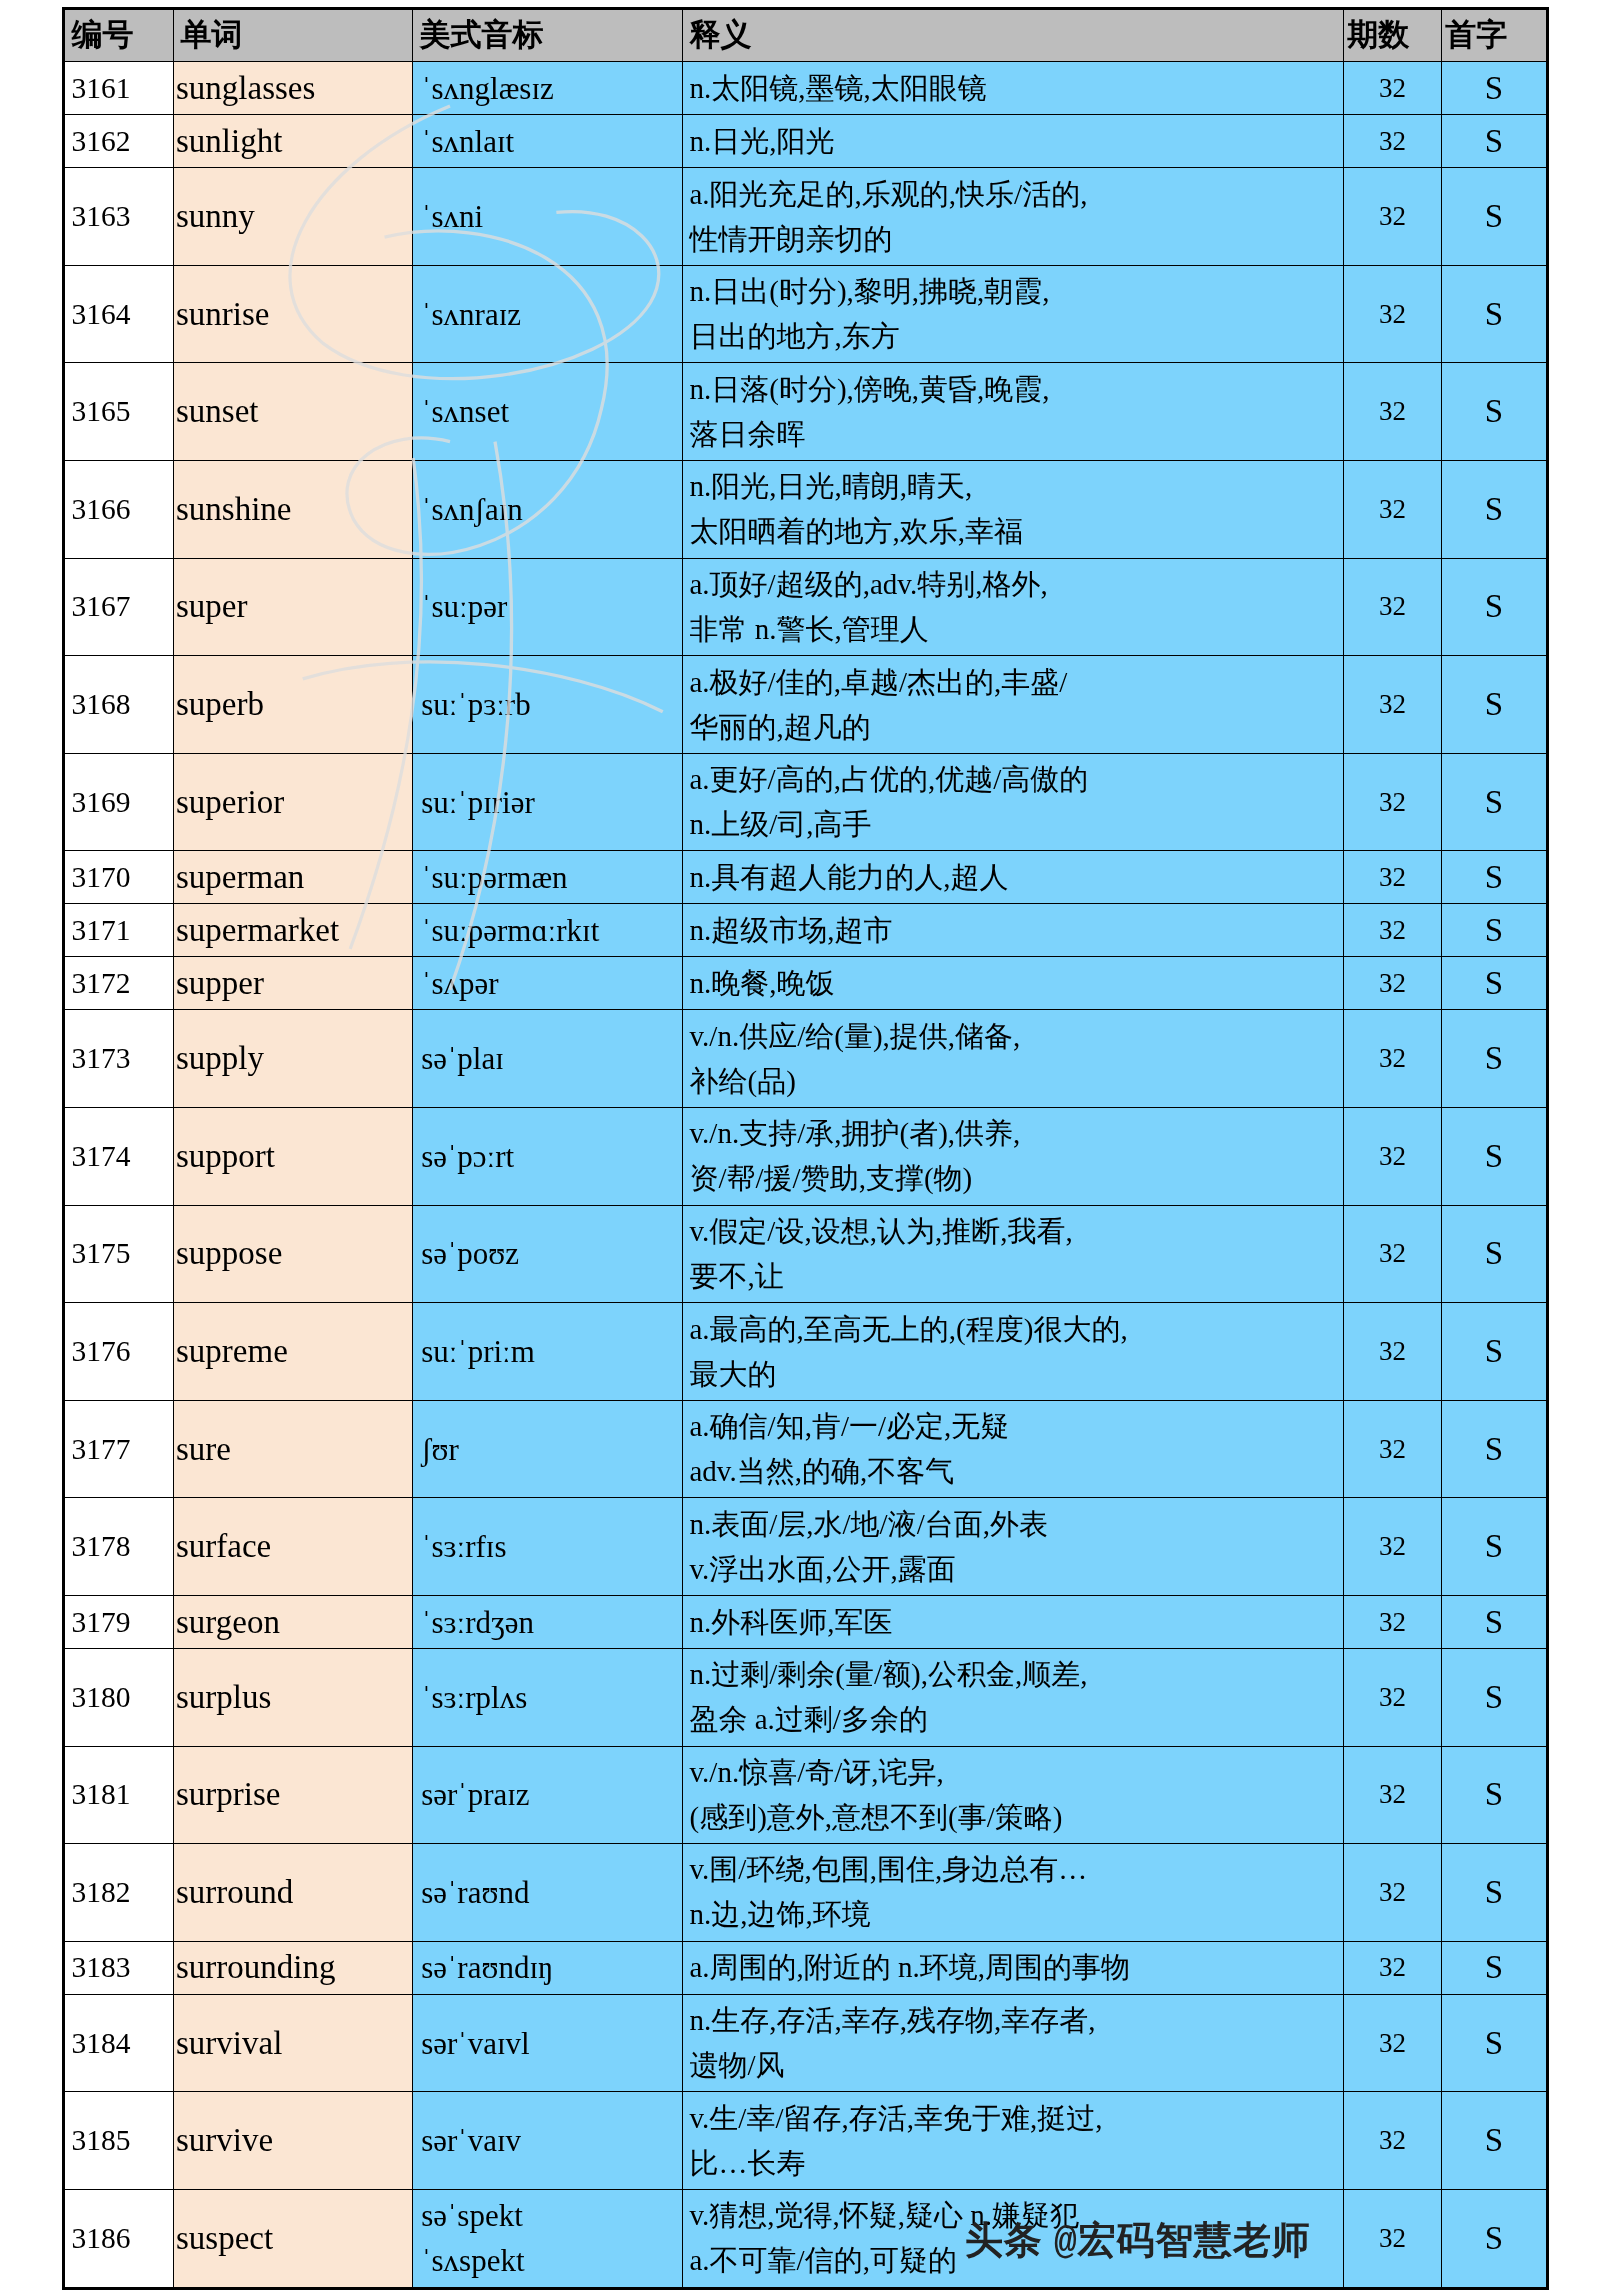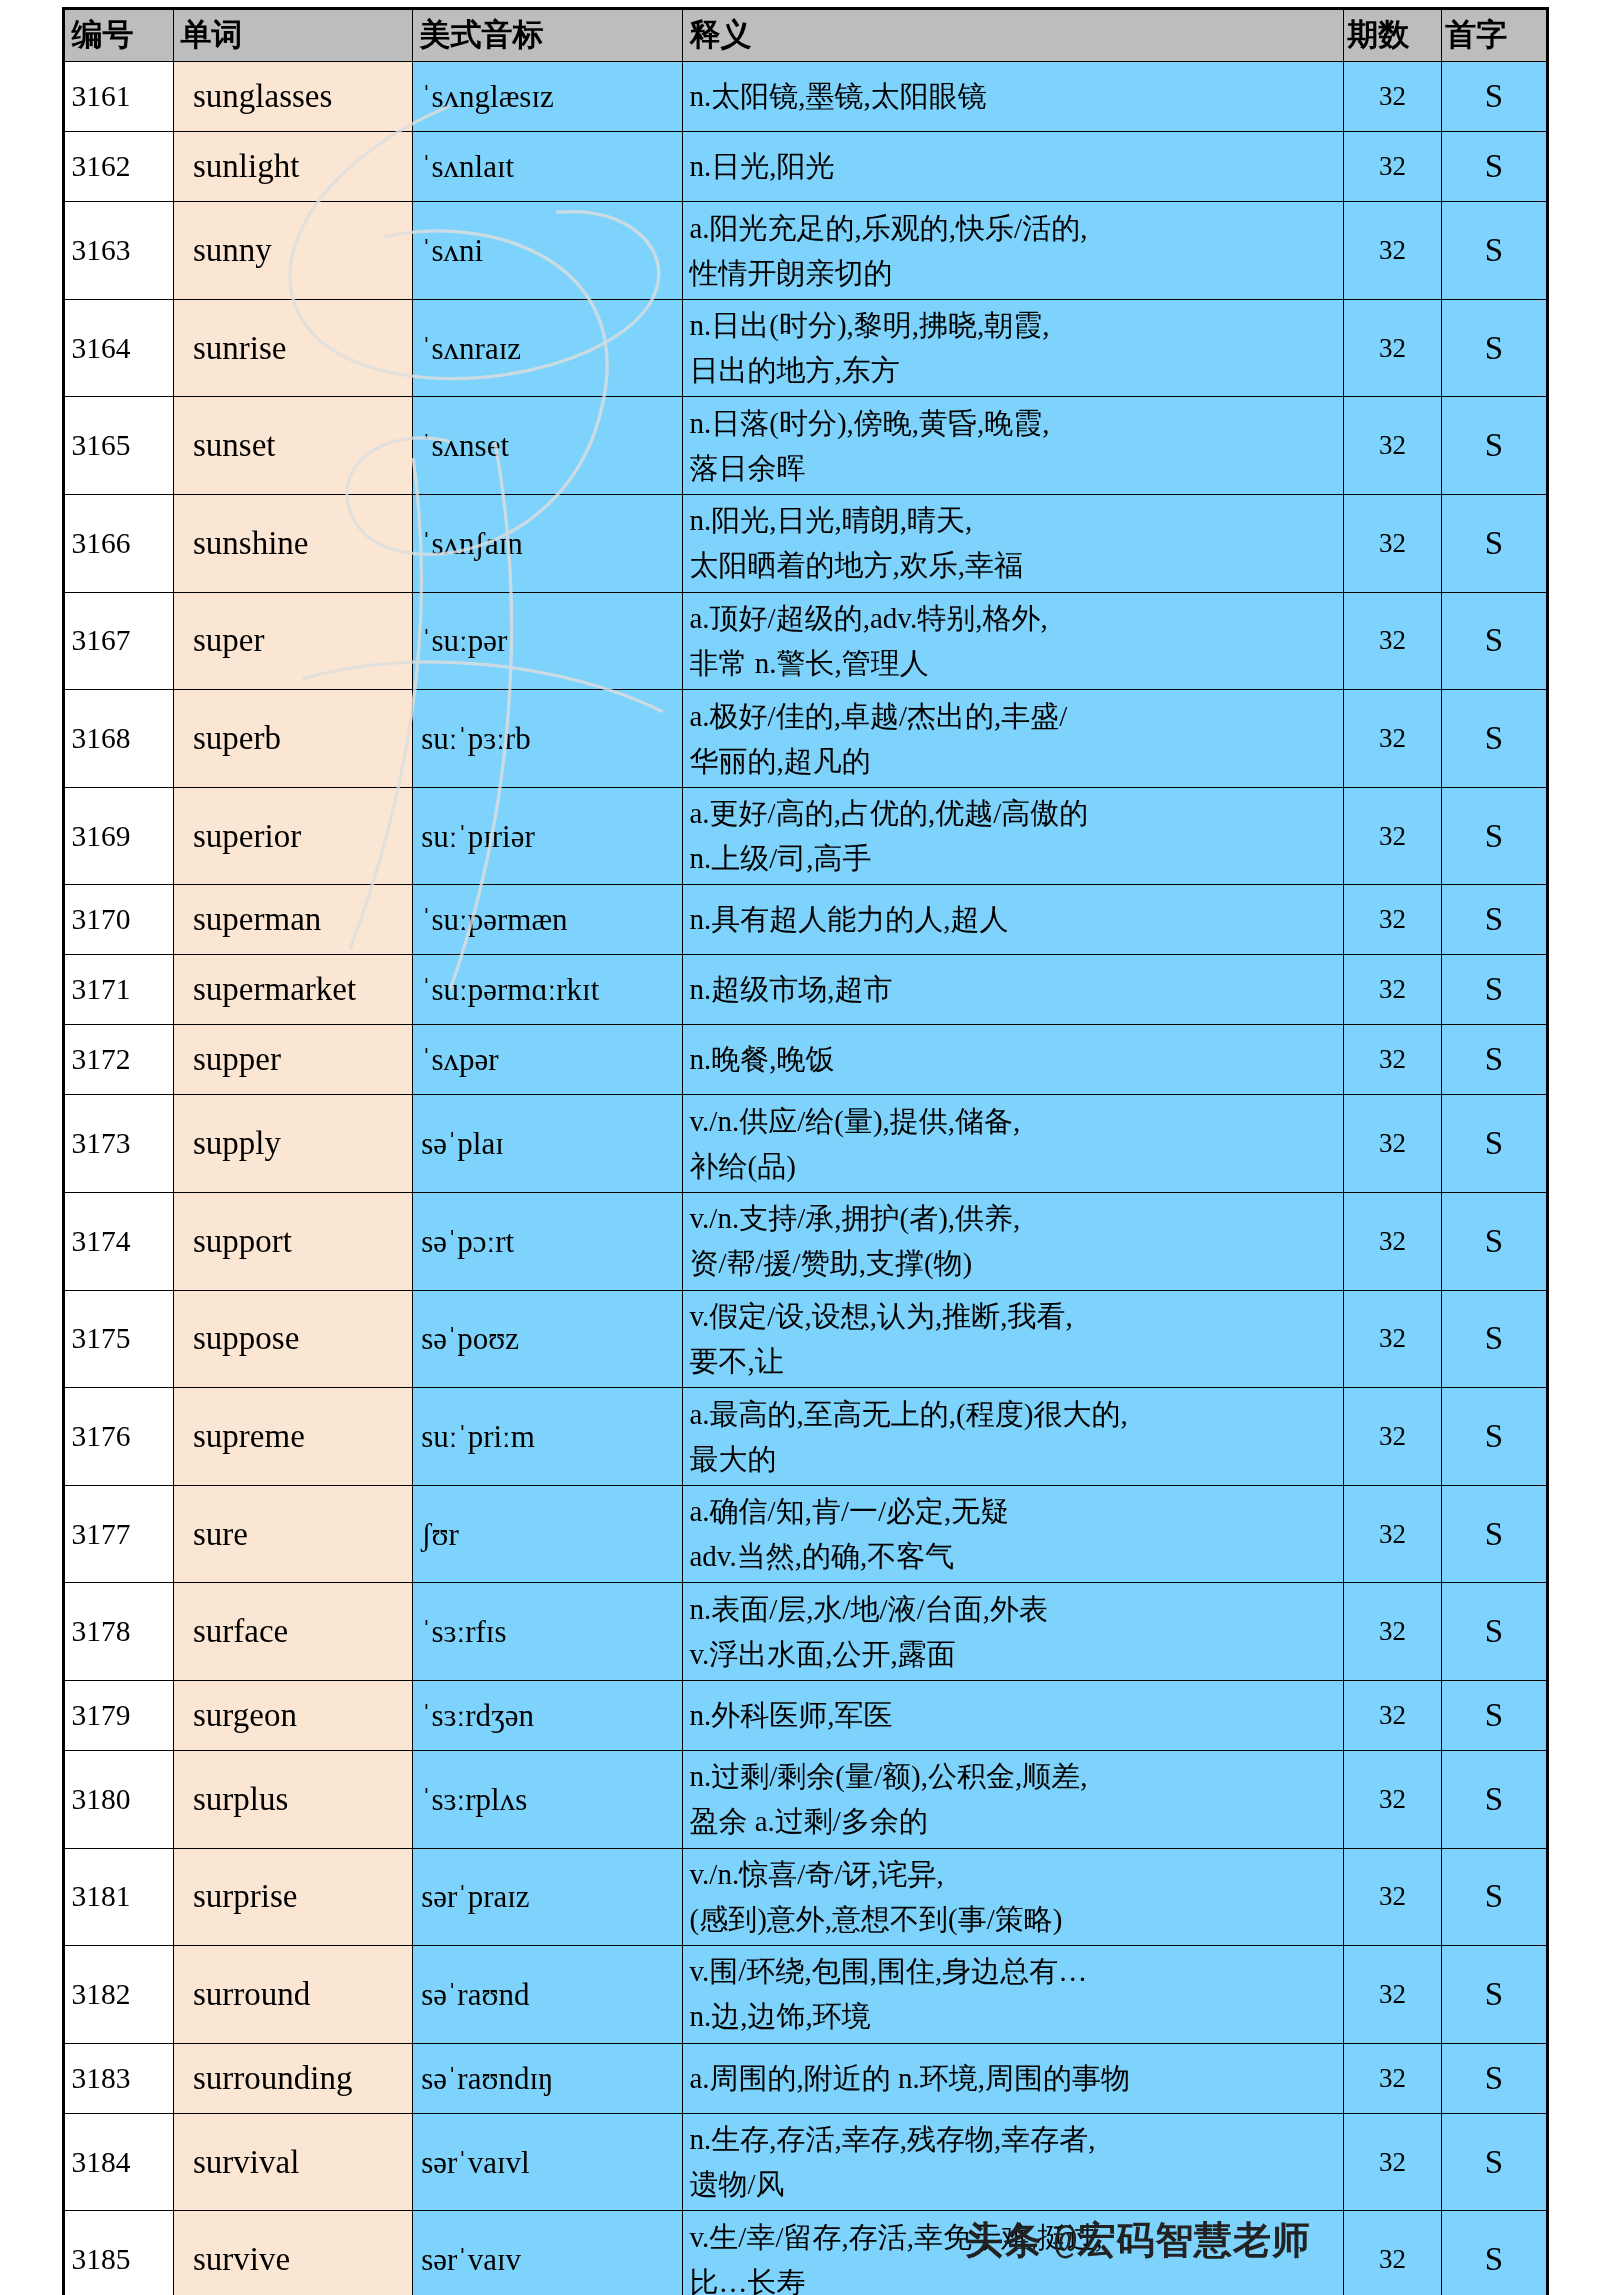--- a/index.html
+++ b/index.html
@@ -15,26 +15,26 @@
   }
   th, td { border:1.6px solid #000; vertical-align:middle; overflow:hidden; }
   thead th {
     background:#bdbdbd; font-weight:bold; font-size:31px;
     text-align:left; padding:4.9px 3.3px 4.9px 6.5px; height:46px;
     font-family:"Liberation Serif", serif;
   }
   thead th:nth-child(5), thead th:nth-child(6) { padding-left:3.3px; }
   td { padding:3.3px 4.9px; }
   td:nth-child(1) { font-size:29.5px; padding-left:6.5px; background:#fff; }
-  td:nth-child(2) { font-size:33px; padding-left:19px; background:#fbe6d3; }
+  td:nth-child(2) { font-size:33px; padding-left:2px; background:#fbe6d3; }
   td:nth-child(3) { font-size:31px; padding-left:8.2px; white-space:pre-line; line-height:45px;margin-left:48px; }
   td:nth-child(4) { font-size:29px; padding-left:6.5px; white-space:pre-line; line-height:45px;font-family:Liberation Serif, serif; }
   td:nth-child(5) { font-size:27px; text-align:center; }
   td:nth-child(6) { font-size:33px; text-align:center; }
-  tbody tr { height:70px; }
+  tbody tr { height:53px; }
 
   .watermark {
     position:absolute; left:139px; top:57px; z-index:2;
     pointer-events:none; opacity:.8;
   }
   .footer {
     position:absolute; left:941px; top:2215px; z-index:3;
     font-family:Liberation Mono, monospace; font-size:38px;
     color:#222; letter-spacing:0.8px; white-space:nowrap;margin-left:24px;
   }

